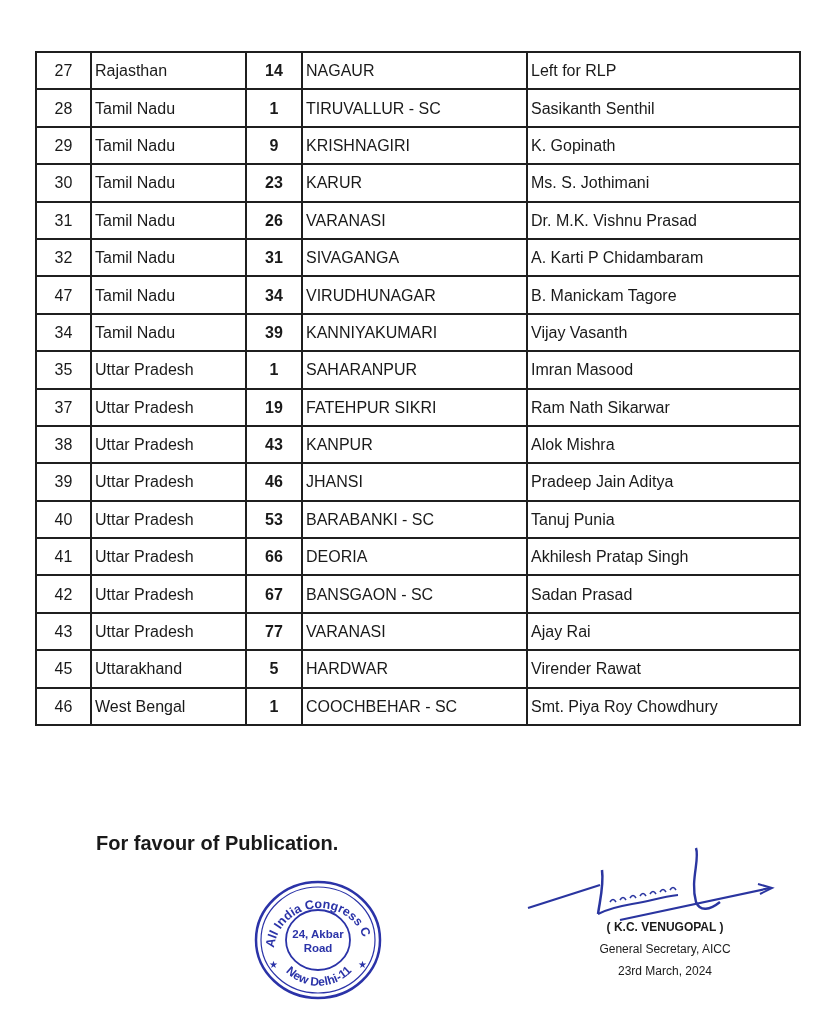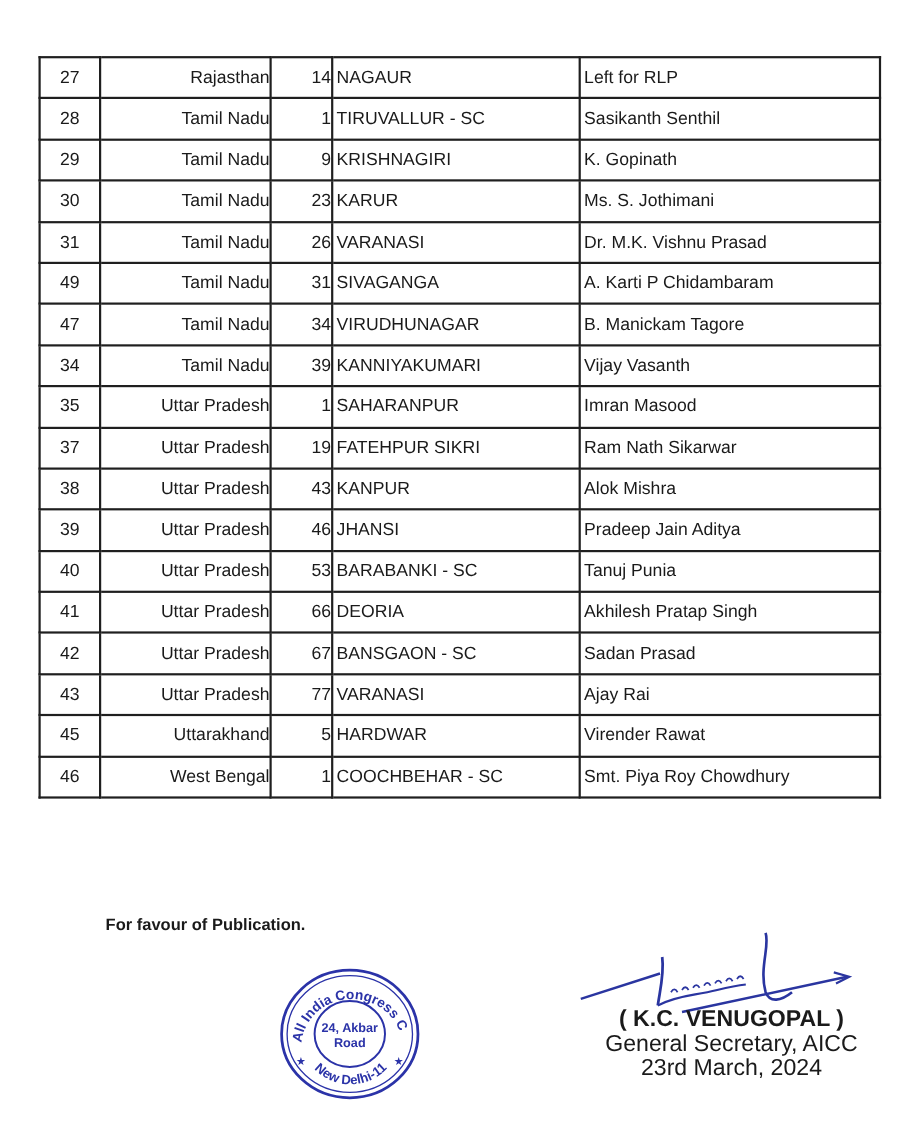--- a/index.html
+++ b/index.html
@@ -3,28 +3,28 @@
 <meta charset="utf-8">
 <style>
   html, body { margin: 0; padding: 0; background: #ffffff; }
   body { width: 830px; height: 1024px; position: relative; overflow: hidden;
          font-family: "Liberation Sans", sans-serif; color: #1a1a1a; }
   table.list { position: absolute; left: 35px; top: 23px; width: 766px;
                border-collapse: collapse; table-layout: fixed; margin-top: 28px; }
   table.list td { border: 2px solid #1f1f1f; height: 35.4px; padding: 0 0 0 3px;
                   font-size: 16px; vertical-align: middle; line-height: 17px; }
   table.list td.c-sn { width: 53px; text-align: center; padding: 0; }
-  table.list td.c-state { width: 150px; text-align: right; }
-  table.list td.c-pc { width: 54px; text-align: right; padding: 0; }
+  table.list td.c-state { width: 150px; }
+  table.list td.c-pc { width: 54px; text-align: center; padding: 0; font-weight: bold; }
   table.list td.c-const { width: 220px; }
   table.list td.c-cand { }
   td.italic { }
-  .publication { position: absolute; left: 96px; top: 832px; font-weight: bold; font-size: 15px; }
+  .publication { position: absolute; left: 96px; top: 832px; font-weight: bold; font-size: 20px; }
   .seal { position: absolute; left: 252px; top: 878px; width: 132px; height: 124px; }
-  .sign-block { position: absolute; left: 540px; top: 916px; width: 250px; text-align: center; font-size: 21px; line-height: 22px; }
+  .sign-block { position: absolute; left: 540px; top: 916px; width: 250px; text-align: center; font-size: 12px; line-height: 22px; }
   .sign-name { font-weight: bold; }
   .signature { position: absolute; left: 520px; top: 840px; width: 260px; height: 90px; }
 </style>
 </head>
 <body>
 
 <table class="list">
   <tbody id="table-body">
       <tr>
         <td class="c-sn">27</td>
@@ -55,21 +55,21 @@
         <td class="c-cand">Ms. S. Jothimani</td>
       </tr>
       <tr>
         <td class="c-sn">31</td>
         <td class="c-state">Tamil Nadu</td>
         <td class="c-pc">26</td>
         <td class="c-const">VARANASI</td>
         <td class="c-cand">Dr. M.K. Vishnu Prasad</td>
       </tr>
       <tr>
-        <td class="c-sn">49</td>
+        <td class="c-sn">32</td>
         <td class="c-state">Tamil Nadu</td>
         <td class="c-pc">31</td>
         <td class="c-const">SIVAGANGA</td>
         <td class="c-cand">A. Karti P Chidambaram</td>
       </tr>
       <tr>
         <td class="c-sn">47</td>
         <td class="c-state">Tamil Nadu</td>
         <td class="c-pc">34</td>
         <td class="c-const">VIRUDHUNAGAR</td>

